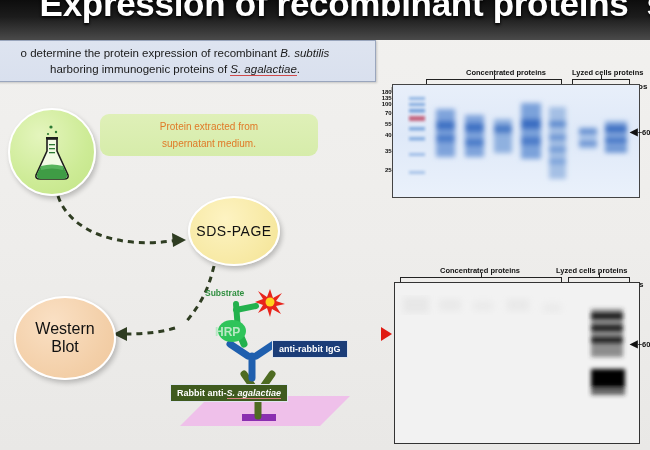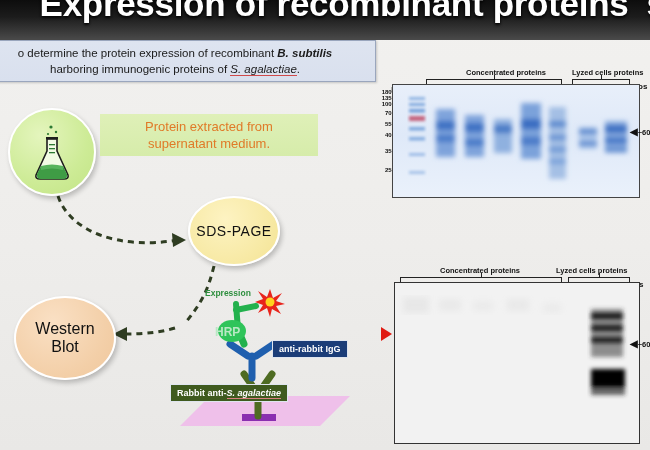--- a/index.html
+++ b/index.html
@@ -32,21 +32,21 @@
   
   .objective{
     position:absolute;left:-26px;top:40px;width:400px;height:40px;
     background:linear-gradient(180deg,#dee4f0 0%,#d9e0ee 100%);
     border:1px solid #9aa6bd;
     box-shadow:1px 1px 2px rgba(0,0,0,.18);
     display:flex;flex-direction:column;align-items:center;justify-content:center;
     color:#1a1a1a;font-size:11.5px;line-height:16px;
   }
   .objective .ln{white-space:nowrap;}
-  .it{font-style:italic;font-weight:bold;}
+  .it{font-style:italic;}
   .ul-red{font-style:italic;border-bottom:1px solid #d04a4a;}
 
   
   .circle{
     position:absolute;border-radius:50%;
     display:flex;flex-direction:column;align-items:center;justify-content:center;
     box-shadow:2px 3px 5px rgba(0,0,0,.22);
     text-align:center;font-weight:normal;
   }
   #flask-circle{
@@ -64,21 +64,21 @@
     left:14px;top:296px;width:98px;height:80px;border-radius:50%;
     background:radial-gradient(circle at 38% 30%,#fae0c4 0%,#f3cfa8 65%,#efc79c 100%);
     border:2px solid #ffffff;
     font-size:16px;color:#111;line-height:18px;
   }
 
   .callout{
     position:absolute;left:100px;top:114px;width:218px;height:42px;
     background:linear-gradient(180deg,#dff0b8 0%,#d6ecaa 100%);
     display:flex;flex-direction:column;align-items:center;justify-content:center;
-    color:#e07a28;font-size:13px;line-height:17px;text-align:center;
+    color:#e07a28;font-size:10px;line-height:17px;text-align:center;border-radius:9px;
   }
 
   
   .arrow-svg{position:absolute;left:0;top:0;width:650px;height:450px;pointer-events:none;}
 
   
   .lbl{
     position:absolute;font-size:9px;font-weight:bold;color:#fff;
     padding:3px 6px;white-space:nowrap;
   }
@@ -188,21 +188,21 @@
       <line x1="66" y1="24" x2="86" y2="20" stroke="#23b14d" stroke-width="6" stroke-linecap="round"></line>
       <ellipse cx="62" cy="45" rx="14" ry="11" fill="#2fc45a"></ellipse>
     </g>
 
     <g transform="translate(100,16)">
       <polygon points="0,-13 3,-4 12,-9 6,-1 15,2 6,4 11,12 2,7 0,15 -3,6 -12,11 -7,3 -15,0 -7,-3 -12,-11 -3,-5" fill="#e8241c"></polygon>
       <circle cx="0" cy="0" r="4.5" fill="#ffd21e"></circle>
     </g>
   </svg>
 
-  <div id="lbl-substrate">Expression</div>
+  <div id="lbl-substrate">Substrate</div>
   <div id="hrp-text">HRP</div>
   <div class="lbl" id="lbl-antirabbit">anti-rabbit IgG</div>
   <div class="lbl" id="lbl-rabbit"><span>Rabbit anti-</span><span class="ul-red" style="color:#fff;border-color:#d98080">S. agalactiae</span></div>
 
   <div class="kda-label" style="left:378px;top:86px;width:26px;">kDa</div>
 
   <div class="grp-label" style="left:466px;top:68px;">Concentrated proteins</div>
   <div class="grp-label" style="left:572px;top:68px;">Lyzed cells proteins</div>
   <div class="bracket" style="left:426px;top:79px;width:136px;"></div>
   <div class="tick" style="left:494px;top:75px;height:5px;"></div>

